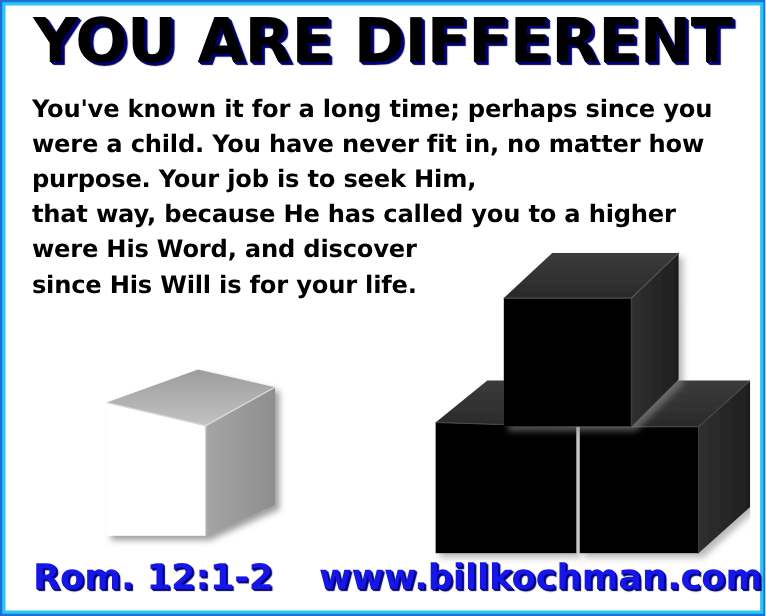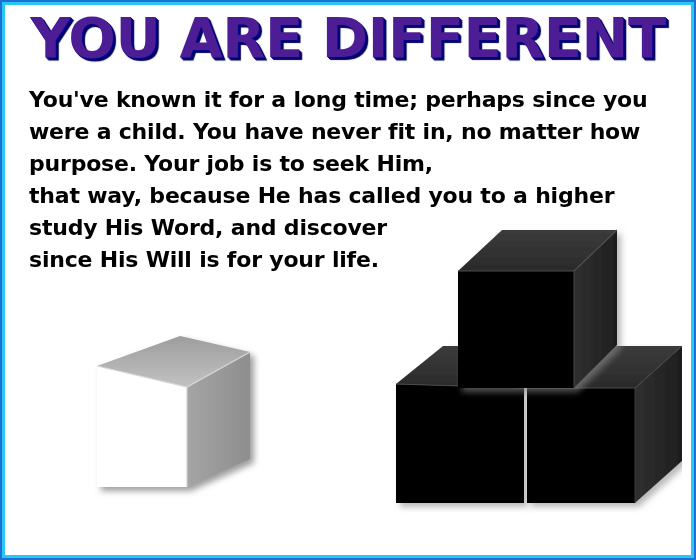--- a/index.html
+++ b/index.html
@@ -48,21 +48,21 @@
     position: absolute;
     left: 0;
     top: 6px;
     width: 696px;
     text-align: center;
     font-family: "DejaVu Sans", sans-serif;
     font-weight: bold;
     font-size: 56px;
     line-height: 64px;
     letter-spacing: -0.5px;
-    color: #4c1d95;
+    color: #000000;
     text-shadow:
        1px 1px 0 #00008c,
        2px 2px 0 #00006e,
        3px 3px 1px #000050;
     white-space: nowrap;
   }
 
   
   .body-text {
     position: absolute;
@@ -114,21 +114,21 @@
 
   <div class="content">
 
     <div class="title">YOU ARE DIFFERENT</div>
 
     <div class="body-text">
       <span class="line">You've known it for a long time; perhaps since you</span>
       <span class="line">were a child. You have never fit in, no matter how</span>
       <span class="line">purpose. Your job is to seek Him,</span>
       <span class="line">that way, because He has called you to a higher</span>
-      <span class="line">study His Word, and discover</span>
+      <span class="line">were His Word, and discover</span>
       <span class="line">since His Will is for your life.</span>
     </div>
 
     <svg class="cube-svg" id="white-cube-wrap" width="190" height="175" viewBox="0 0 190 175">
       <defs>
         <linearGradient id="wTop" x1="0" y1="0" x2="0" y2="1">
           <stop offset="0%" stop-color="#9d9d9d"></stop>
           <stop offset="100%" stop-color="#c2c2c2"></stop>
         </linearGradient>
         <linearGradient id="wSide" x1="0" y1="0" x2="1" y2="0">
@@ -179,15 +179,19 @@
 
       <g filter="url(#bShadow)">
         <polygon points="76,53 120,12 235,12 192,53" fill="url(#bTop)"></polygon>
         <polygon points="192,53 235,12 235,127 192,170" fill="url(#bSide)"></polygon>
         <polygon points="76,53 192,53 192,170 76,170" fill="#000000"></polygon>
         <polyline points="76,53 192,53 235,12" fill="none" stroke="#4f4f4f" stroke-width="1.2"></polyline>
         <polyline points="192,53 192,170" fill="none" stroke="#414141" stroke-width="1.2"></polyline>
       </g>
     </svg>
 
+    <div class="footer">
+      <div class="footer-ref">Rom. 12:1-2</div>
+      <div class="footer-url">www.billkochman.com</div>
+    </div>
 
   </div>
 </div>
 
 </body></html>

